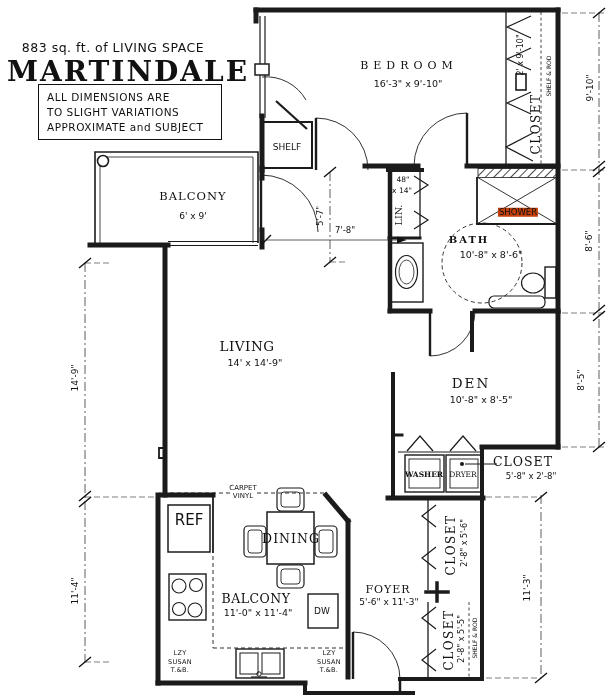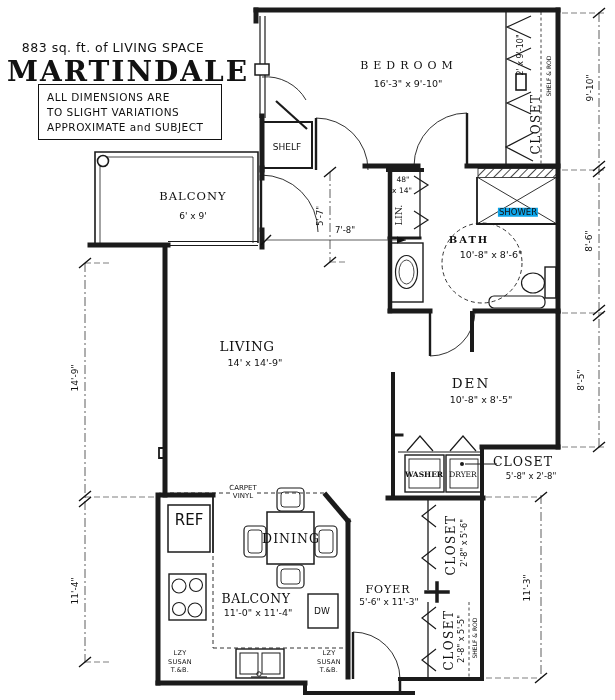--- a/index.html
+++ b/index.html
@@ -220,21 +220,21 @@
 <span class="lbl serif" style="left:471px;top:384px;font-size:13.5px;letter-spacing:2px;">DEN</span>
 <span class="lbl hand" style="left:481px;top:400px;font-size:9.5px;">10'-8" x 8'-5"</span>
 
 <span class="lbl serif" style="left:388px;top:589px;font-size:11px;letter-spacing:1px;">FOYER</span>
 <span class="lbl hand" style="left:389px;top:602px;font-size:9px;">5'-6" x 11'-3"</span>
 
 <span class="lbl serif" style="left:193px;top:197px;font-size:11.5px;letter-spacing:1px;">BALCONY</span>
 <span class="lbl hand" style="left:193px;top:216px;font-size:9px;">6' x 9'</span>
 
 <span class="lbl hand" style="left:287px;top:147px;font-size:9px;">SHELF</span>
-<span class="lbl hand" style="left:518px;top:212px;font-size:8.5px;background:#0ea5e9;padding:0 1px;">SHOWER</span>
+<span class="lbl hand" style="left:518px;top:212px;font-size:8.5px;background:#c2410c;padding:0 1px;">SHOWER</span>
 <span class="lbl hand" style="left:189px;top:520px;font-size:15px;">REF</span>
 <span class="lbl hand" style="left:322px;top:611px;font-size:9px;">DW</span>
 
 <span class="lbl rot serif" style="left:536px;top:124px;font-size:12px;letter-spacing:1.5px;">CLOSET</span>
 <span class="lbl rot hand" style="left:521px;top:55px;font-size:8px;">2' x 9'-10"</span>
 <span class="lbl rot hand" style="left:549px;top:76px;font-size:6px;">SHELF &amp; ROD</span>
 
 <span class="lbl hand" style="left:403px;top:180px;font-size:7.5px;">48"</span>
 <span class="lbl hand" style="left:402px;top:191px;font-size:7.5px;">x 14"</span>
 <span class="lbl rot serif" style="left:399px;top:215px;font-size:9.5px;">LIN.</span>

